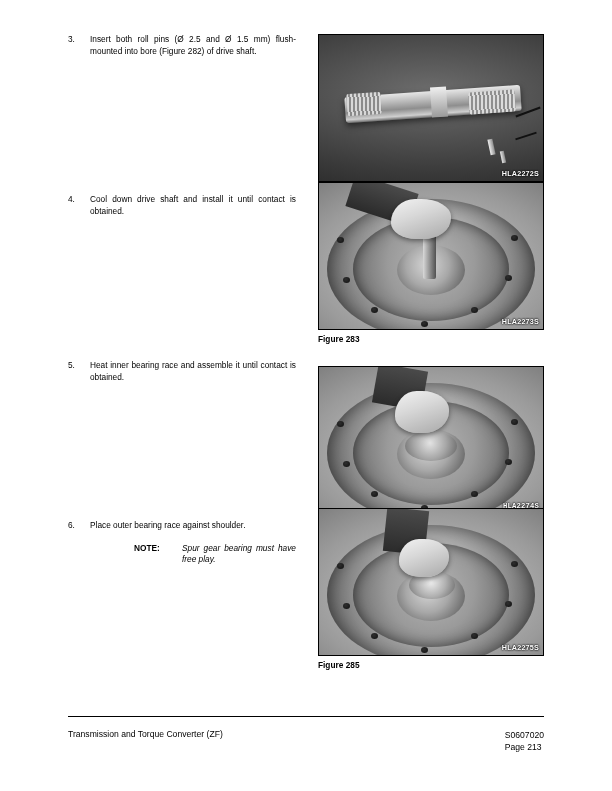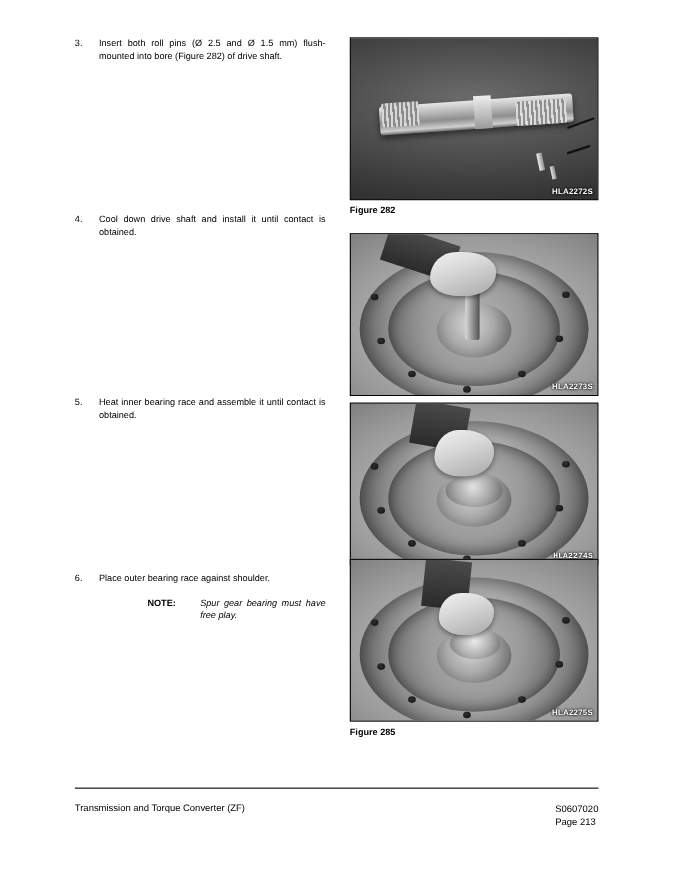--- a/index.html
+++ b/index.html
@@ -77,21 +77,21 @@
     position: absolute;
     left: 318px;
     top: 34px;
     width: 226px;
   }
   .figure {
     position: absolute;
     width: 239px;
   }
   .fig-1 { top: 0px; }
-  .fig-2 { top: 178px; }
+  .fig-2 { top: 148px; }
   .fig-3 { top: 332px; font-family: Liberation Mono, monospace; }
   .fig-4 { top: 474px; }
 
   .fig-frame {
     position: relative;
     width: 224px;
     height: 146px;
     border: 1px solid #000000;
     background: #b8b8b8;
     overflow: hidden;
@@ -399,20 +399,21 @@
           <div class="bolt" style="left:102px; top:138px;"></div>
           <div class="bolt" style="left:152px; top:124px;"></div>
           <div class="bolt" style="left:186px; top:92px;"></div>
           <div class="bolt" style="left:192px; top:52px;"></div>
           <div class="shaft-up"></div>
           <div class="arm arm1"></div>
           <div class="hand hand1"></div>
         </div>
         <div class="fig-code">HLA2273S</div>
       </div>
+      <div class="fig-caption">Figure 283</div>
     </div>
 
     <div class="figure fig-3">
       <div class="fig-frame">
         <div class="photo housing p284">
           <div class="bell"></div>
           <div class="bell-inner"></div>
           <div class="hub"></div>
           <div class="bolt" style="left:18px;  top:54px;"></div>
           <div class="bolt" style="left:24px;  top:94px;"></div>

